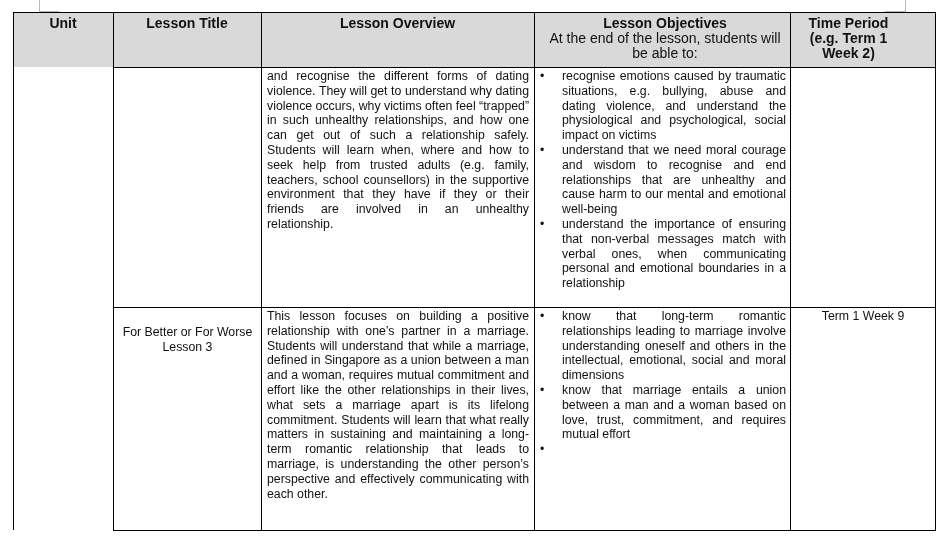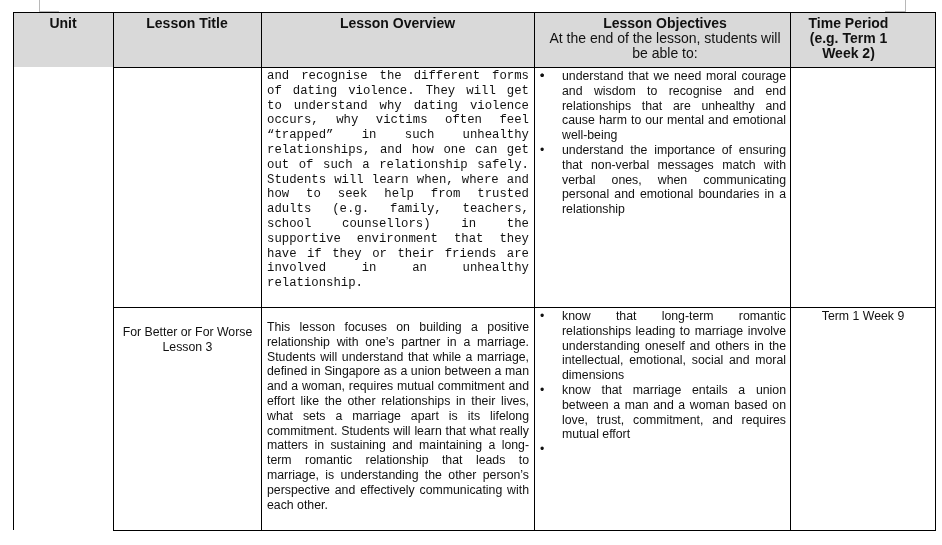--- a/index.html
+++ b/index.html
@@ -55,36 +55,36 @@
   <div class="vline" style="left:0;top:0;height:518px;"></div>
   <div class="vline" style="left:100px;top:0;height:519px;"></div>
   <div class="vline" style="left:248px;top:0;height:519px;"></div>
   <div class="vline" style="left:521px;top:0;height:519px;"></div>
   <div class="vline" style="left:777px;top:0;height:519px;"></div>
   <div class="vline" style="left:922px;top:0;height:519px;"></div>
 
   <div class="hline" style="left:100px;top:295px;width:823px;"></div>
   <div class="hline" style="left:100px;top:518px;width:823px;"></div>
 
-  <div class="cell just" style="left:254px;top:57px;width:262px;font-family:Liberation Mono, monospace;">
+  <div class="cell just" style="left:254px;top:57px;width:262px;">
     <span>and recognise the different forms of dating violence. They will get to understand why dating violence occurs, why victims often feel “trapped” in such unhealthy relationships, and how one can get out of such a relationship safely. Students will learn when, where and how to seek help from trusted adults (e.g. family, teachers, school counsellors) in the supportive environment that they have if they or their friends are involved in an unhealthy relationship.</span>
   </div>
   <div class="cell" style="left:521px;top:57px;width:252px;">
     <ul>
-      <li><span class="bullet">•</span></li>
+      <li><span class="bullet">•</span><span>recognise emotions caused by traumatic situations, e.g. bullying, abuse and dating violence, and understand the physiological and psychological, social impact on victims</span></li>
       <li><span class="bullet">•</span><span>understand that we need moral courage and wisdom to recognise and end relationships that are unhealthy and cause harm to our mental and emotional well-being</span></li>
       <li><span class="bullet">•</span><span>understand the importance of ensuring that non-verbal messages match with verbal ones, when communicating personal and emotional boundaries in a relationship</span></li>
     </ul>
   </div>
 
   <div class="cell center" style="left:101px;top:297px;width:147px;margin-top:16px;">
     <div>For Better or For Worse</div>
     <div>Lesson 3</div>
   </div>
-  <div class="cell just" style="left:254px;top:297px;width:262px;margin-top:11px;">
+  <div class="cell just" style="left:254px;top:297px;width:262px;">
     <span>This lesson focuses on building a positive relationship with one’s partner in a marriage. Students will understand that while a marriage, defined in Singapore as a union between a man and a woman, requires mutual commitment and effort like the other relationships in their lives, what sets a marriage apart is its lifelong commitment. Students will learn that what really matters in sustaining and maintaining a long-term romantic relationship that leads to marriage, is understanding the other person’s perspective and effectively communicating with each other.</span>
   </div>
   <div class="cell" style="left:521px;top:297px;width:252px;">
     <ul>
       <li><span class="bullet">•</span><span>know that long-term romantic relationships leading to marriage involve understanding oneself and others in the intellectual, emotional, social and moral dimensions</span></li>
       <li><span class="bullet">•</span><span>know that marriage entails a union between a man and a woman based on love, trust, commitment, and requires mutual effort</span></li>
       <li><span class="bullet">•</span></li>
     </ul>
   </div>
   <div class="cell center" style="left:778px;top:297px;width:144px;">

